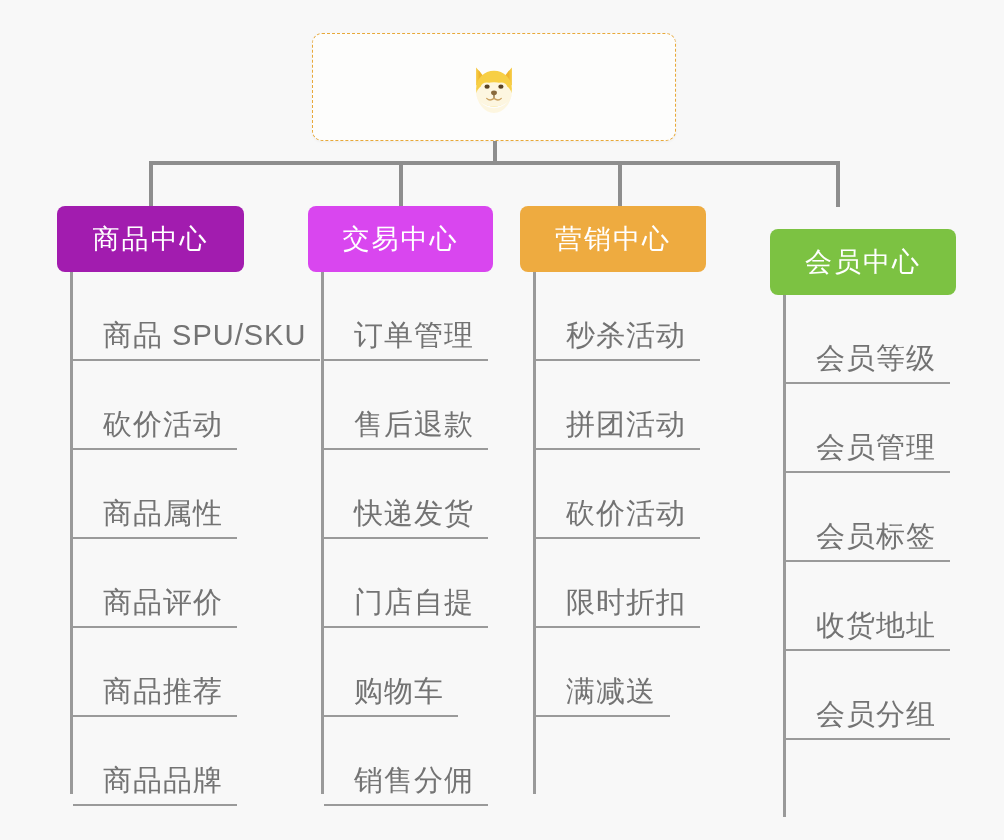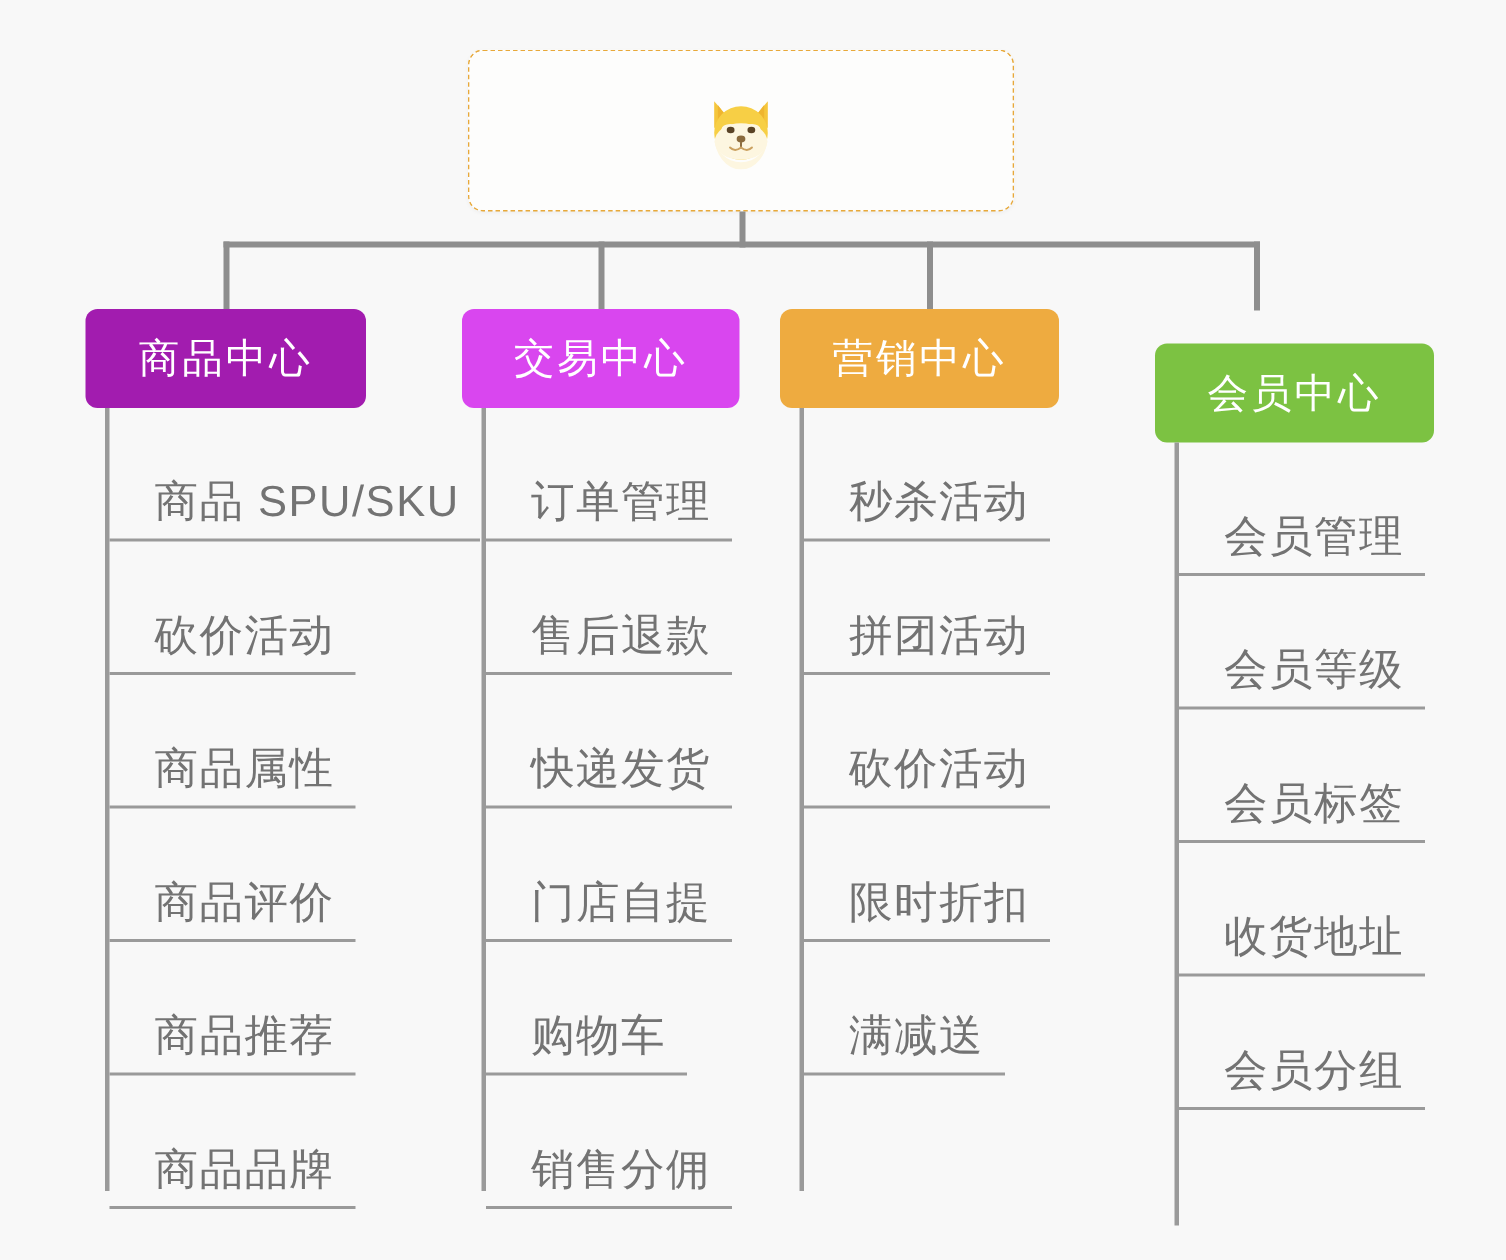--- a/index.html
+++ b/index.html
@@ -252,26 +252,26 @@
   </div>
 
   <div class="column" id="col-3" style="left:770px; width:186px;margin-top:23px;">
     <div class="cat-header" style="background:#7cc242;">
       <span>会员中心</span>
     </div>
     <div class="spine-wrap">
       <div class="spine" style="height:522px;"></div>
       <ul class="leaf-list">
         <li class="leaf">
+            <span class="leaf-inner"><span class="leaf-label">会员等级</span></span>
+          </li>
+        <li class="leaf">
             <span class="leaf-inner"><span class="leaf-label">会员管理</span></span>
           </li>
         <li class="leaf">
-            <span class="leaf-inner"><span class="leaf-label">会员等级</span></span>
-          </li>
-        <li class="leaf">
             <span class="leaf-inner"><span class="leaf-label">会员标签</span></span>
           </li>
         <li class="leaf">
             <span class="leaf-inner"><span class="leaf-label">收货地址</span></span>
           </li>
         <li class="leaf">
             <span class="leaf-inner"><span class="leaf-label">会员分组</span></span>
           </li>
       </ul>
     </div>

